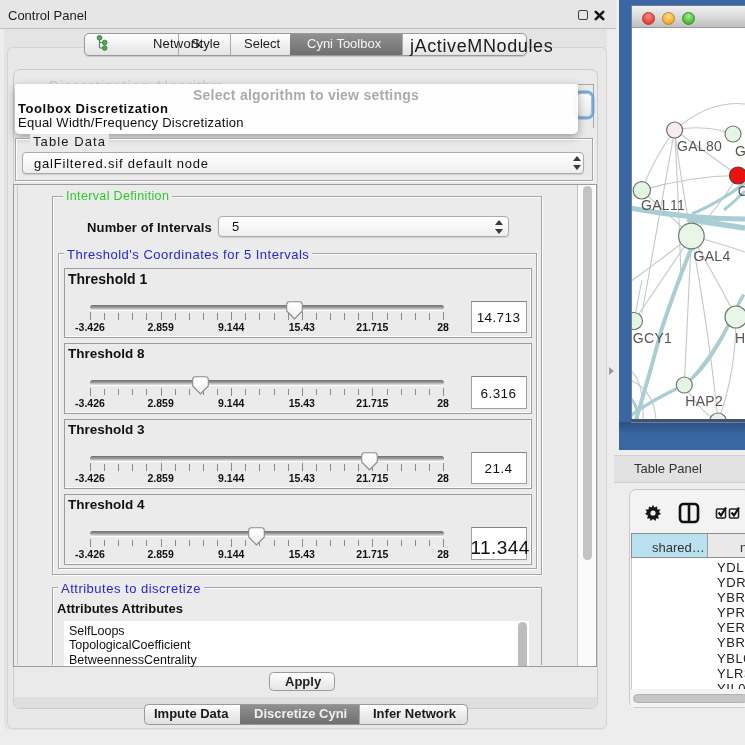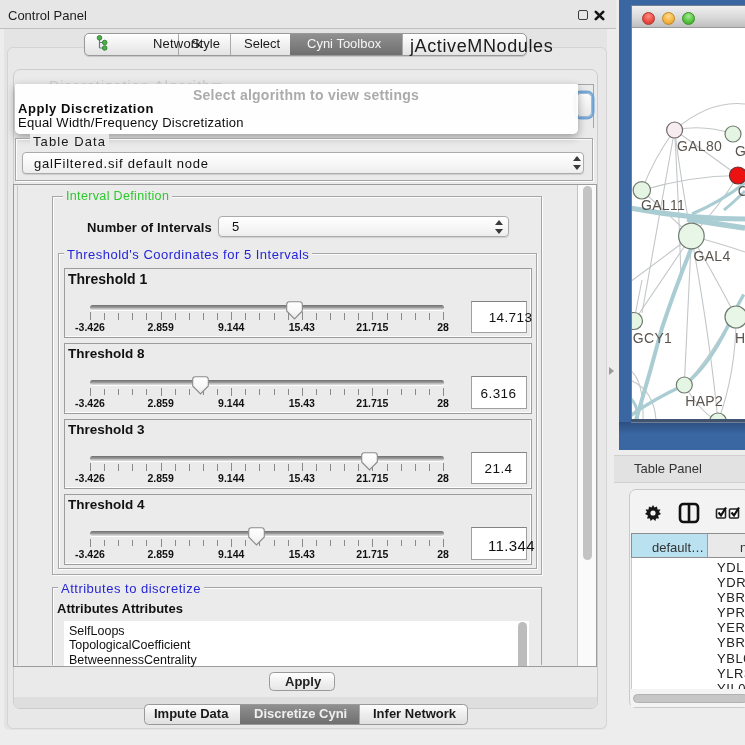--- a/index.html
+++ b/index.html
@@ -47,21 +47,21 @@
 </svg>
 
 <div class="abs" style="left:578px;top:84px;width:15px;height:1px;background:#a6a6a6;"></div>
 <div class="abs" style="left:593px;top:84px;width:1px;height:44px;background:#a6a6a6;"></div>
 <div class="abs" style="left:49px;top:78px;font-size:14px;color:#cdd0cd;letter-spacing:1.2px;">Discretization Algorithm</div>
 
 <div class="abs" style="left:576px;top:93px;width:16px;height:24px;border-radius:5px;background:linear-gradient(#fdfdfd,#e8e8e8);border:1px solid #9fb9d6;box-shadow:0 0 0 2.5px rgba(98,156,213,0.85);box-sizing:border-box;"></div>
 
 <div class="abs" style="left:15px;top:84px;width:563px;height:50px;background:rgba(255,255,255,0.94);border-radius:2px 2px 5px 5px;box-shadow:0 3px 8px rgba(0,0,0,0.35);"></div>
 <div class="abs" style="left:193px;top:87px;font-size:14px;font-weight:bold;color:#ababab;letter-spacing:0.25px;">Select algorithm to view settings</div>
-<div class="abs" style="left:18px;top:101px;font-size:13px;font-weight:bold;color:#0c0c0c;letter-spacing:0.55px;">Apply Discretization</div>
+<div class="abs" style="left:18px;top:101px;font-size:13px;font-weight:bold;color:#0c0c0c;letter-spacing:0.55px;">Toolbox Discretization</div>
 <div class="abs" style="left:18px;top:115px;font-size:13px;color:#0c0c0c;letter-spacing:0.25px;">Equal Width/Frequency Discretization</div>
 
 <div class="abs etched" style="left:15px;top:138px;width:578px;height:43px;box-sizing:border-box;"></div>
 <div class="abs" style="left:30px;top:134px;font-size:13px;color:#1a1a1a;background:#eaeaea;padding:0 3px;letter-spacing:1.1px;">Table Data</div>
 <div class="abs" style="left:22px;top:152px;width:562px;height:22px;box-sizing:border-box;border:1px solid #ababab;border-radius:4px;background:linear-gradient(#ffffff,#f4f4f4 70%,#ededed);box-shadow:0 1px 1px rgba(0,0,0,0.12);"></div>
 <div class="abs" style="left:34px;top:156px;font-size:13px;color:#111;letter-spacing:0.8px;">galFiltered.sif default node</div>
 <svg class="abs" style="left:571px;top:155px;" width="12" height="16" viewBox="0 0 12 16">
   <path d="M6 1 L10 6 L2 6 Z" fill="#3a3a3a"></path>
   <path d="M6 15 L10 10 L2 10 Z" fill="#3a3a3a"></path>
 </svg>
@@ -127,21 +127,21 @@
       <defs>
         <linearGradient id="tg0" x1="0" y1="0" x2="0" y2="1">
           <stop offset="0" stop-color="#ffffff"></stop>
           <stop offset="0.55" stop-color="#f8f8f8"></stop>
           <stop offset="1" stop-color="#e8e8e8"></stop>
         </linearGradient>
       </defs>
       <path d="M3.5 0.7 L13.5 0.7 Q16.3 0.7 16.3 3.5 L16.3 10 L8.5 18 L0.7 10 L0.7 3.5 Q0.7 0.7 3.5 0.7 Z" fill="url(#tg0)" stroke="#8a8a8a" stroke-width="1.1"></path>
     </svg>
 <div class="abs" style="left:470.5px;top:300.5px;width:56px;height:32.5px;background:#fff;border:1px solid #9f9f9f;border-top-color:#828282;box-sizing:border-box;"></div>
-<div class="abs" style="left:470.5px;top:310.0px;width:56px;text-align:center;font-size:13.5px;color:#111;letter-spacing:0.4px;margin-left:12px;">14.713</div>
+<div class="abs" style="left:470.5px;top:310.0px;width:56px;text-align:center;font-size:13.5px;color:#111;letter-spacing:0.4px;">14.713</div>
 <div class="abs panelb" style="left:63.5px;top:343px;width:468.5px;height:70.5px;box-sizing:border-box;background:#ebebeb;"></div>
 <div class="abs" style="left:68px;top:346px;font-size:13.5px;font-weight:bold;color:#111;">Threshold 8</div>
 <div class="abs" style="left:90px;top:380px;width:353.5px;height:5px;border-radius:2.5px;background:linear-gradient(#6e6e6e,#9a9a9a 50%,#cfcfcf 80%,#dedede);box-shadow:0 1px 0 rgba(255,255,255,0.9);"></div>
 <div class="abs" style="left:90.00px;top:387.5px;width:1px;height:8px;background:#8a8a8a;"></div>
 <div class="abs" style="left:104.12px;top:388.5px;width:1px;height:6.5px;background:#8a8a8a;"></div>
 <div class="abs" style="left:118.24px;top:388.5px;width:1px;height:6.5px;background:#8a8a8a;"></div>
 <div class="abs" style="left:132.36px;top:388.5px;width:1px;height:6.5px;background:#8a8a8a;"></div>
 <div class="abs" style="left:146.48px;top:388.5px;width:1px;height:6.5px;background:#8a8a8a;"></div>
 <div class="abs" style="left:160.60px;top:387.5px;width:1px;height:8px;background:#8a8a8a;"></div>
 <div class="abs" style="left:174.72px;top:388.5px;width:1px;height:6.5px;background:#8a8a8a;"></div>
@@ -268,21 +268,21 @@
       <defs>
         <linearGradient id="tg3" x1="0" y1="0" x2="0" y2="1">
           <stop offset="0" stop-color="#ffffff"></stop>
           <stop offset="0.55" stop-color="#f8f8f8"></stop>
           <stop offset="1" stop-color="#e8e8e8"></stop>
         </linearGradient>
       </defs>
       <path d="M3.5 0.7 L13.5 0.7 Q16.3 0.7 16.3 3.5 L16.3 10 L8.5 18 L0.7 10 L0.7 3.5 Q0.7 0.7 3.5 0.7 Z" fill="url(#tg3)" stroke="#8a8a8a" stroke-width="1.1"></path>
     </svg>
 <div class="abs" style="left:470.5px;top:527px;width:56px;height:32.5px;background:#fff;border:1px solid #9f9f9f;border-top-color:#828282;box-sizing:border-box;"></div>
-<div class="abs" style="left:470.5px;top:536.5px;width:56px;text-align:center;font-size:15px;color:#111;letter-spacing:0.4px;margin-left:13px;">11.344</div>
+<div class="abs" style="left:470.5px;top:536.5px;width:56px;text-align:center;font-size:19px;color:#111;letter-spacing:0.4px;">11.344</div>
 </div>
 
 <div class="abs" style="left:52px;top:587px;width:490px;height:78px;border:1px solid #a6a6a6;border-bottom:none;box-shadow:inset 1px 1px 0 rgba(255,255,255,0.85);box-sizing:border-box;"></div>
 <div class="gtitle" style="left:58px;top:583.5px;font-size:13px;color:#2525d8;background:#ebebeb;letter-spacing:0.5px;">Attributes to discretize</div>
 <div class="abs" style="left:57px;top:600.5px;font-size:13px;font-weight:bold;color:#111;">Attributes Attributes</div>
 <div class="abs" style="left:64px;top:621px;width:465px;height:45px;background:#fff;"></div>
 <div class="abs" style="left:69px;top:624px;font-size:12.5px;color:#111;line-height:14.3px;">SelfLoops<br>TopologicalCoefficient<br>BetweennessCentrality</div>
 <div class="abs" style="left:518px;top:622px;width:9px;height:44px;background:#bcbcbc;border-radius:4.5px 4.5px 0 0;"></div>
 
 <div class="abs" style="left:269px;top:672px;width:66px;height:19px;box-sizing:border-box;border:1px solid #9a9a9a;border-radius:4.5px;background:linear-gradient(#ffffff,#f0f0f0 55%,#e6e6e6);"></div>
@@ -382,21 +382,21 @@
 <svg class="abs" style="left:715px;top:505px;" width="26" height="14" viewBox="0 0 26 14">
   <rect x="1.5" y="4" width="9" height="9" rx="1" fill="#fff" stroke="#222" stroke-width="1.6"></rect>
   <path d="M3.5 7.5 L6 10.5 L11 2.5" stroke="#111" stroke-width="2.2" fill="none"></path>
   <rect x="14.5" y="4" width="9" height="9" rx="1" fill="#fff" stroke="#222" stroke-width="1.6"></rect>
   <path d="M16.5 7.5 L19 10.5 L24 2.5" stroke="#111" stroke-width="2.2" fill="none"></path>
 </svg>
 
 <div class="abs" style="left:631px;top:533px;width:114px;height:25px;border-top:1px solid #8e8e8e;border-bottom:1px solid #8e8e8e;border-left:1px solid #8e8e8e;box-sizing:border-box;background:#e9e9e9;"></div>
 <div class="abs" style="left:632px;top:534px;width:75px;height:23px;background:#b9e1f0;"></div>
 <div class="abs" style="left:707px;top:534px;width:1px;height:23px;background:#9e9e9e;"></div>
-<div class="abs" style="left:652px;top:540px;font-size:13px;color:#333;">default…</div>
+<div class="abs" style="left:652px;top:540px;font-size:13px;color:#333;">shared…</div>
 <div class="abs" style="left:740px;top:540px;font-size:13px;color:#333;">na</div>
 
 <div class="abs" style="left:631px;top:558px;width:114px;height:131px;background:#fff;border-left:1px solid #c9c9c9;box-sizing:border-box;overflow:hidden;">
   <div class="abs" style="left:85px;top:2px;font-size:13px;color:#222;line-height:15.1px;letter-spacing:0.55px;">YDL19<br>YDR27<br>YBR04<br>YPR14<br>YER05<br>YBR04<br>YBL07<br>YLR34<br>YIL05</div>
 </div>
 
 <div class="abs" style="left:631px;top:689px;width:114px;height:18px;background:#f3f3f3;"></div>
 <div class="abs" style="left:633px;top:694px;width:115px;height:9px;background:#c6c6c6;border:1px solid #b2b2b2;border-radius:4.5px;box-sizing:border-box;"></div>
 
 </body></html>

